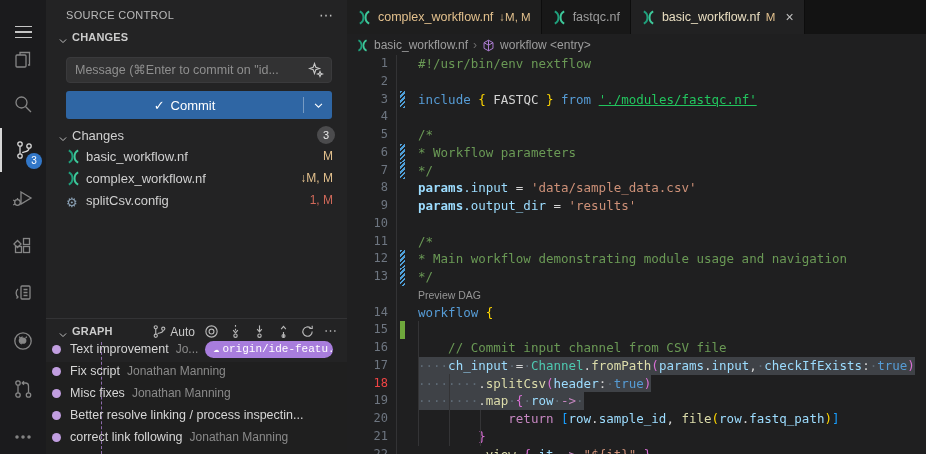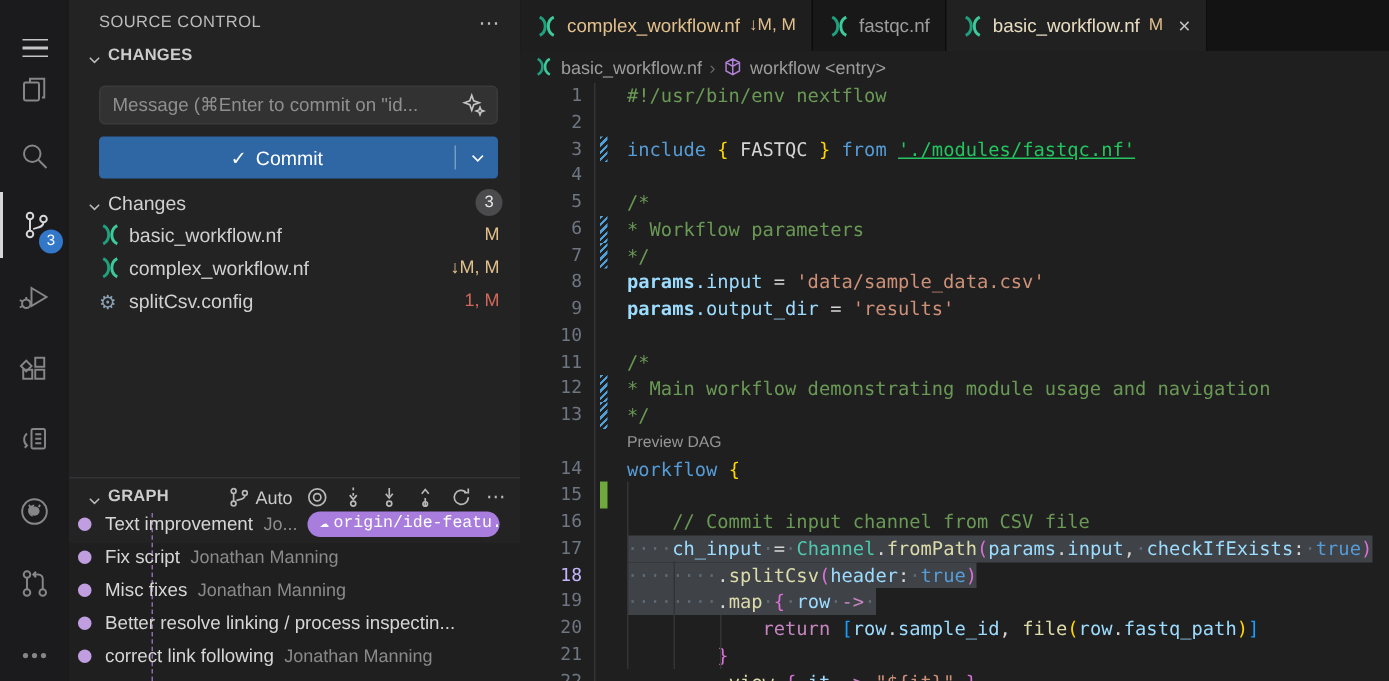--- a/index.html
+++ b/index.html
@@ -74,21 +74,21 @@
   .breadcrumb { position:absolute; left:0; top:34px; width:579px; height:21px; display:flex; align-items:center; gap:5px; padding-left:9px; background:#1f1f20; }
   .bc-item { font-size:12px; color:#9d9d9d; cursor:pointer; }
   .bc-sep { color:#6a6a6a; font-size:12px; }
   .bc-ico { width:13px; height:13px; }
 
   
   .code { position:absolute; left:0; top:55px; width:579px; height:399px; overflow:hidden; font-family:"DejaVu Sans Mono", monospace; font-size:12.5px; }
   .code::before { content:""; position:absolute; left:49px; top:0; height:399px; width:1px; background:#333335; }
   .crow { height:17.75px; line-height:17.75px; display:flex; white-space:pre; }
   .ln { width:41px; text-align:right; color:#6e7681; font-size:12px; flex:none; }
-  .ln.active { color:#c4b5fd; }
+  .ln.active { color:#ef4444; }
   .gut { width:30px; flex:none; position:relative; }
   .gdec { position:absolute; left:12px; top:0; width:5px; height:100%; }
   .gdec.mod { background:repeating-linear-gradient(135deg,#4f9fd8 0 1.5px, rgba(0,0,0,0) 1.5px 3.5px); }
   .gdec.add { background:#6fa83c; }
   .ctext { white-space:pre; }
   .selbg { background:#3f4247; }
   .codelens { color:#969696; font-size:10.5px; padding-left:71px; line-height:19px; font-family:"Liberation Sans",sans-serif; cursor:pointer; }
   .guide { position:absolute; width:1px; background:#343436; }
 
   .tk-c{color:#6a9955} .tk-k{color:#569cd6} .tk-ctl{color:#c586c0}

